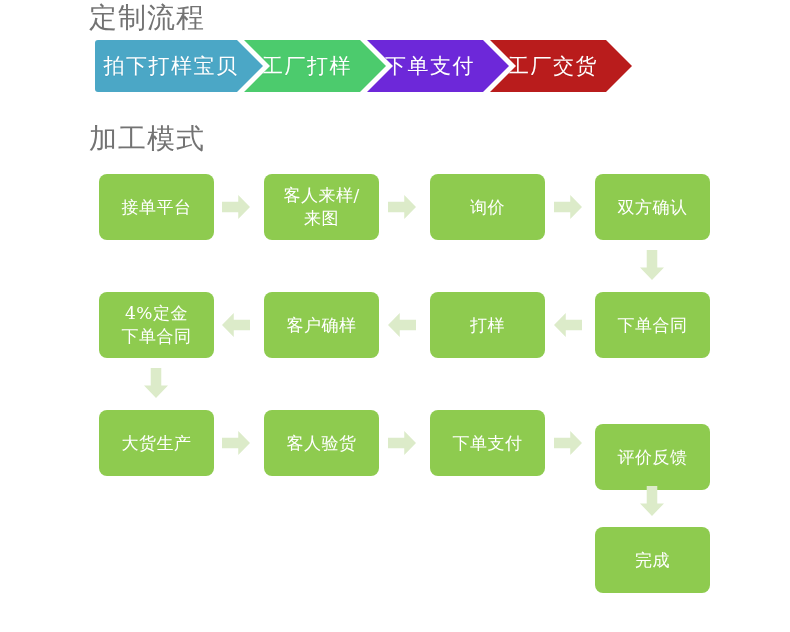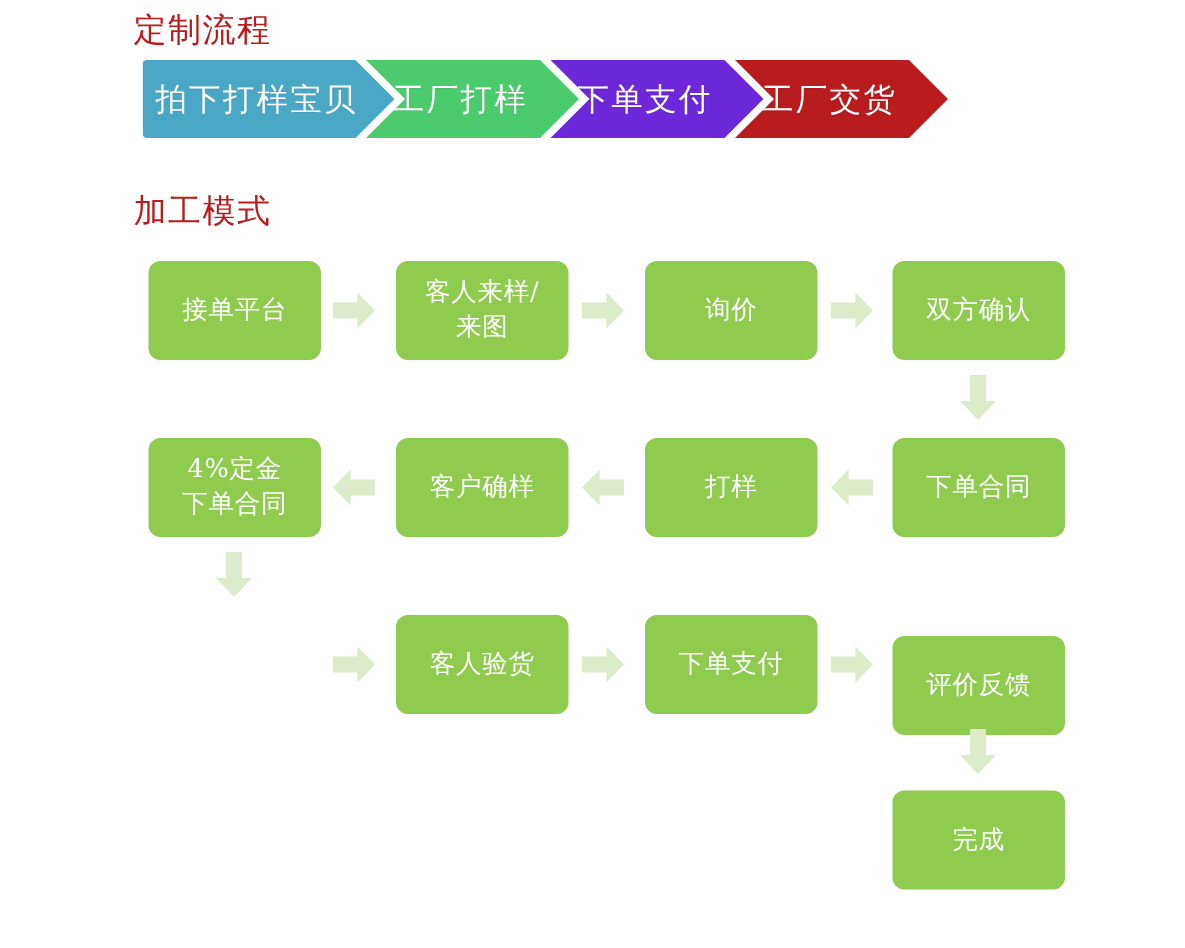--- a/index.html
+++ b/index.html
@@ -17,24 +17,24 @@
   #stage {
     position: absolute;
     left: 0; top: 0;
     width: 790px;
     height: 632px;
   }
 
   
   .section-title {
     position: absolute;
-    font-family: Liberation Sans, sans-serif;
-    font-size: 22px;
+    font-family: Liberation Mono, monospace;
+    font-size: 28px;
     line-height: 28px;
-    color: #b91c1c;
+    color: #737373;
     letter-spacing: 1px;
     white-space: nowrap;
   }
   #title-custom-flow { left: 89px; top: 6px; }
   #title-process-mode { left: 89px; top: 127px; }
 
   
   #chevron-banner {
     position: absolute;
     left: 95px;
@@ -197,20 +197,23 @@
     <span class="flow-box-label">打样</span>
   </div>
   <div class="arrow arrow-left" style="left:554px; top:313px;"></div>
 
   <div class="flow-box" style="left:595px; top:292px;">
     <span class="flow-box-label">下单合同</span>
   </div>
 
   <div class="arrow arrow-down" style="left:144px; top:368px;"></div>
 
+  <div class="flow-box" style="left:99px; top:410px;">
+    <span class="flow-box-label">大货生产</span>
+  </div>
   <div class="arrow arrow-right" style="left:222px; top:431px;"></div>
 
   <div class="flow-box" style="left:264px; top:410px;">
     <span class="flow-box-label">客人验货</span>
   </div>
   <div class="arrow arrow-right" style="left:388px; top:431px;"></div>
 
   <div class="flow-box" style="left:430px; top:410px;">
     <span class="flow-box-label">下单支付</span>
   </div>

